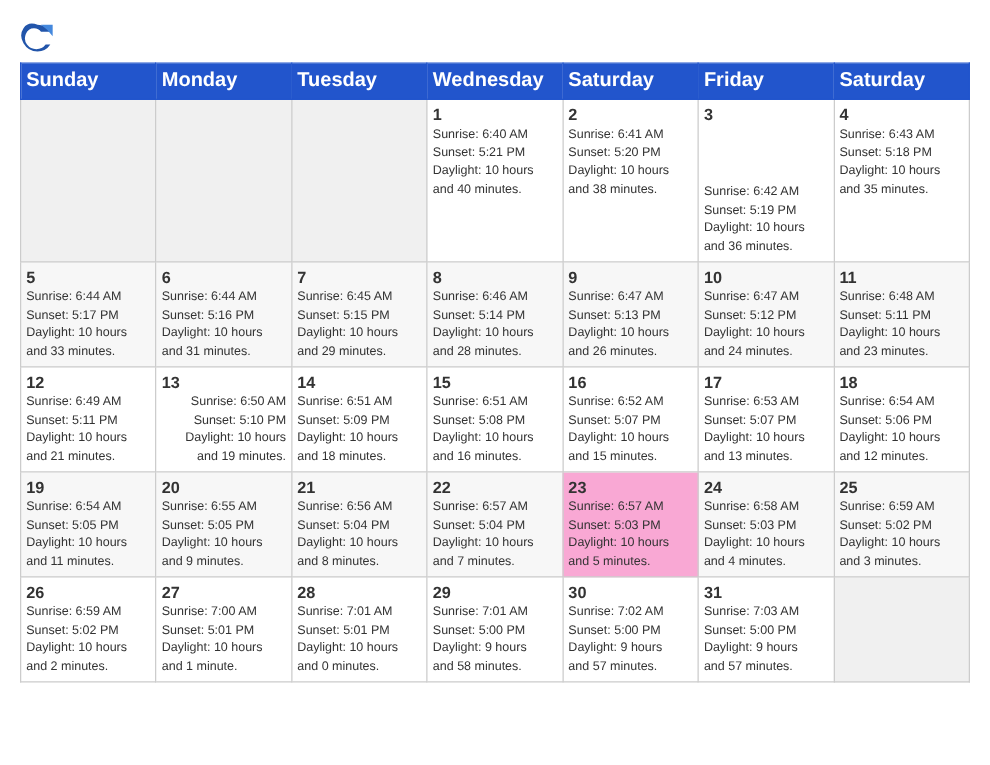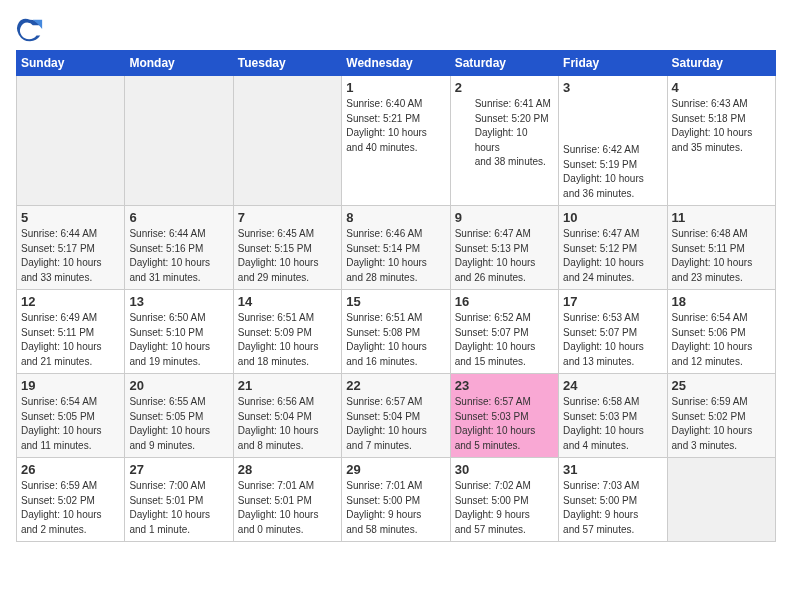--- a/index.html
+++ b/index.html
@@ -42,21 +42,21 @@
     .calendar-table {
       width: 100%;
       border-collapse: collapse;
       font-size: 10.5px;
     }
     .calendar-table th {
       background-color: #2255cc;
       color: #fff;
       padding: 5px 4px;
       text-align: left;
-      font-size: 12px;
+      font-size: 16px;
       font-weight: bold;
       border: 1px solid #2255cc;
     }
     .calendar-table td {
       border: 1px solid #ccc;
       vertical-align: top;
       padding: 4px 4px;
       width: calc(100% / 7);
       min-height: 70px;
       background: #fff;
@@ -121,21 +121,21 @@
         <td class="empty-cell"></td>
         <td>
           <span class="day-number">1</span>
           <div class="day-info" style="white-space: pre-line;">Sunrise: 6:40 AM
 Sunset: 5:21 PM
 Daylight: 10 hours
 and 40 minutes.</div>
         </td>
         <td>
           <span class="day-number">2</span>
-          <div class="day-info" style="white-space: pre-line; margin-left: 20px;">Sunrise: 6:41 AM
+          <div class="day-info" style="white-space: pre-line;">Sunrise: 6:41 AM
 Sunset: 5:20 PM
 Daylight: 10 hours
 and 38 minutes.</div>
         </td>
         <td>
           <span class="day-number">3</span>
           <div class="day-info" style="white-space: pre-line; margin-top: 48px;">Sunrise: 6:42 AM
 Sunset: 5:19 PM
 Daylight: 10 hours
 and 36 minutes.</div>
@@ -202,21 +202,21 @@
       <tr>
         <td>
           <span class="day-number">12</span>
           <div class="day-info" style="white-space: pre-line;">Sunrise: 6:49 AM
 Sunset: 5:11 PM
 Daylight: 10 hours
 and 21 minutes.</div>
         </td>
         <td>
           <span class="day-number">13</span>
-          <div class="day-info" style="white-space: pre-line;">Sunrise: 6:50 AM
+          <div class="day-info" style="white-space: pre-line; text-align: right;">Sunrise: 6:50 AM
 Sunset: 5:10 PM
 Daylight: 10 hours
 and 19 minutes.</div>
         </td>
         <td>
           <span class="day-number">14</span>
           <div class="day-info" style="white-space: pre-line;">Sunrise: 6:51 AM
 Sunset: 5:09 PM
 Daylight: 10 hours
 and 18 minutes.</div>

